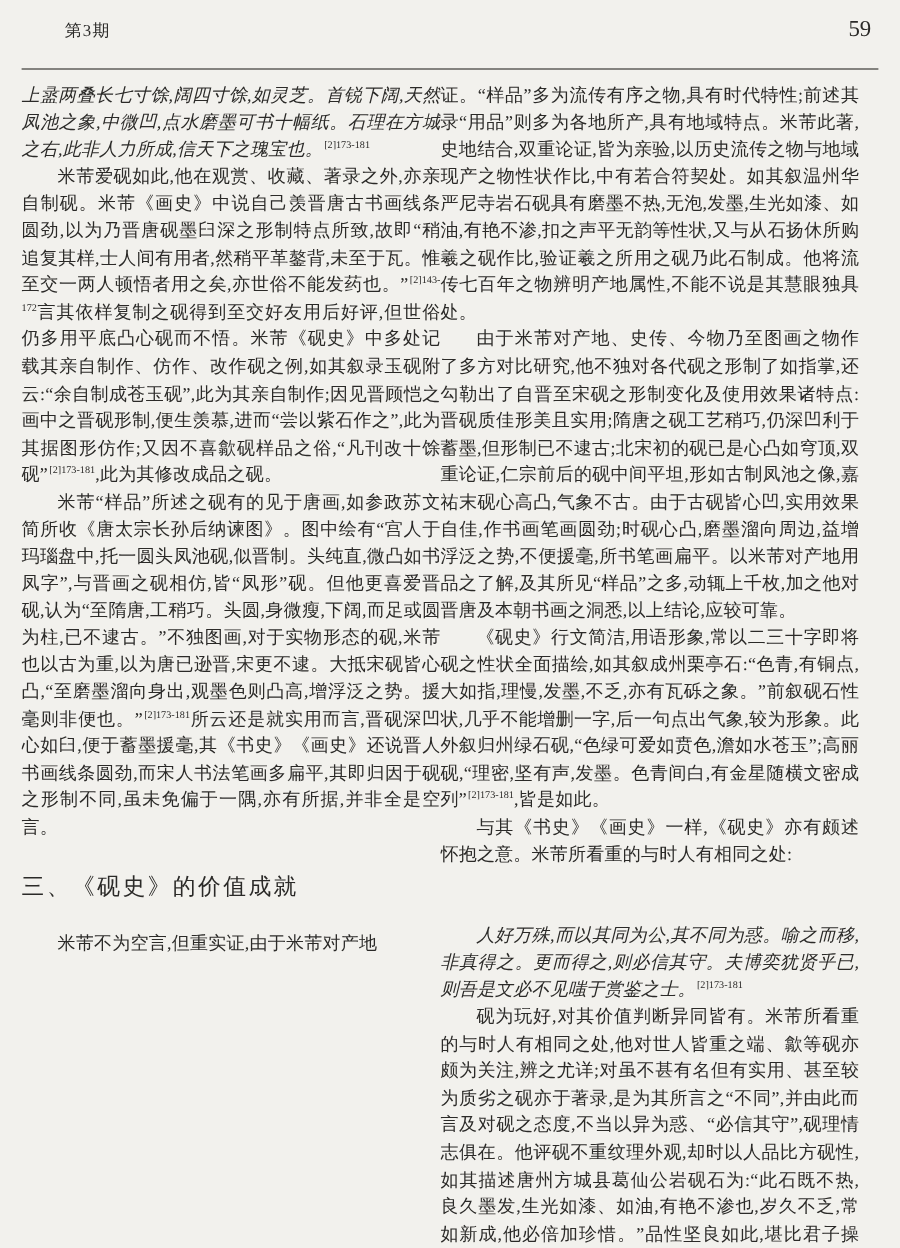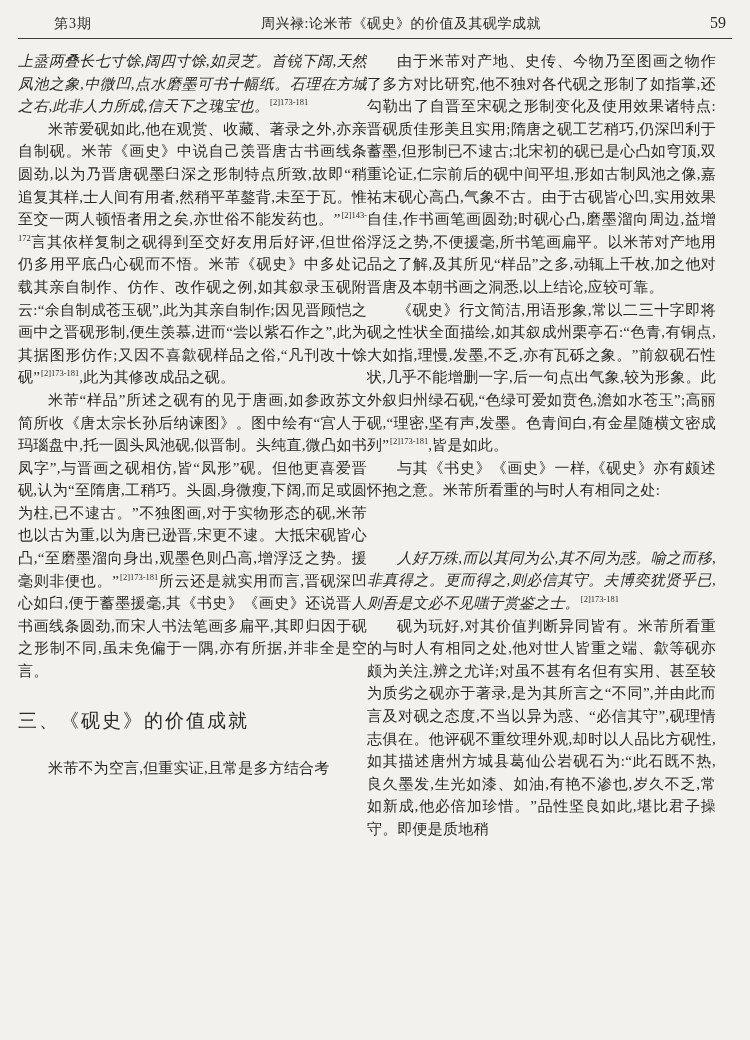--- a/index.html
+++ b/index.html
@@ -8,26 +8,26 @@
     background:#f2f1ed;
     color:#2b2a28;
     font-family:"Liberation Serif","DejaVu Serif",serif;
     overflow:hidden;
   }
   .page{padding:14px 18px 0 18px;}
   
   .running-head{
     display:flex;justify-content:space-between;align-items:baseline;
     font-size:14px;
-    padding:0 0 5px 0;
+    padding:0 0 21px 0;
     border-bottom:1.6px solid #3c3b38;
   }
   .running-head .issue{margin-left:36px;letter-spacing:1px;}
   .running-head .title{letter-spacing:0.5px;}
-  .running-head .pageno{margin-right:6px;font-size:16px;text-align:center;}
+  .running-head .pageno{margin-right:6px;font-size:19px;text-align:center;}
   
   .columns{
     display:flex;
     padding-top:11px;
     font-family:Liberation Serif, serif;
   }
   .col{
     width:349px;
     height:992px;
     overflow:hidden;
@@ -59,33 +59,33 @@
     margin-left:1px;
   }
 </style>
 </head>
 <body>
 
 <div class="page">
 
   <div class="running-head">
     <span class="issue">第3期</span>
-    <span class="title">周兴禄:论米芾《砚史》的价值及其砚学成就</span>
     <span class="pageno">59</span>
   </div>
 
   <div class="columns">
     <div class="col" id="left-col">
         <p class="quote">上盝两叠长七寸馀,阔四寸馀,如灵芝。首锐下阔,天然凤池之象,中微凹,点水磨墨可书十幅纸。石理在方城之右,此非人力所成,信天下之瑰宝也。<sup class="cite">[2]173-181</sup></p>
         <p class="para">米芾爱砚如此,他在观赏、收藏、著录之外,亦亲自制砚。米芾《画史》中说自己羡晋唐古书画线条圆劲,以为乃晋唐砚墨臼深之形制特点所致,故即“稍追复其样,士人间有用者,然稍平革鏊背,未至于瓦。惟至交一两人顿悟者用之矣,亦世俗不能发药也。”<sup class="cite">[2]143-172</sup>言其依样复制之砚得到至交好友用后好评,但世俗仍多用平底凸心砚而不悟。米芾《砚史》中多处记载其亲自制作、仿作、改作砚之例,如其叙录玉砚附云:“余自制成苍玉砚”,此为其亲自制作;因见晋顾恺之画中之晋砚形制,便生羡慕,进而“尝以紫石作之”,此为其据图形仿作;又因不喜歙砚样品之俗,“凡刊改十馀砚”<sup class="cite">[2]173-181</sup>,此为其修改成品之砚。</p>
         <p class="para">米芾“样品”所述之砚有的见于唐画,如参政苏文简所收《唐太宗长孙后纳谏图》。图中绘有“宫人于玛瑙盘中,托一圆头凤池砚,似晋制。头纯直,微凸如书凤字”,与晋画之砚相仿,皆“凤形”砚。但他更喜爱晋砚,认为“至隋唐,工稍巧。头圆,身微瘦,下阔,而足或圆为柱,已不逮古。”不独图画,对于实物形态的砚,米芾也以古为重,以为唐已逊晋,宋更不逮。大抵宋砚皆心凸,“至磨墨溜向身出,观墨色则凸高,增浮泛之势。援毫则非便也。”<sup class="cite">[2]173-181</sup>所云还是就实用而言,晋砚深凹心如臼,便于蓄墨援毫,其《书史》《画史》还说晋人书画线条圆劲,而宋人书法笔画多扁平,其即归因于砚之形制不同,虽未免偏于一隅,亦有所据,并非全是空言。</p>
         <h3 class="heading">三、《砚史》的价值成就</h3>
-        <p class="para">米芾不为空言,但重实证,且常是多方结合考</p>
+        <p class="para">米芾不为空言,但重实证,由于米芾对产地</p>
       </div>
     <div class="col" id="right-col">
+        <p class="para-cont">证。“样品”多为流传有序之物,具有时代特性;前述其录“用品”则多为各地所产,具有地域特点。米芾此著,史地结合,双重论证,皆为亲验,以历史流传之物与地域现产之物性状作比,中有若合符契处。如其叙温州华严尼寺岩石砚具有磨墨不热,无泡,发墨,生光如漆、如油,有艳不渗,扣之声平无韵等性状,又与从石扬休所购羲之砚作比,验证羲之所用之砚乃此石制成。他将流传七百年之物辨明产地属性,不能不说是其慧眼独具处。</p>
         <p class="para">由于米芾对产地、史传、今物乃至图画之物作了多方对比研究,他不独对各代砚之形制了如指掌,还勾勒出了自晋至宋砚之形制变化及使用效果诸特点:晋砚质佳形美且实用;隋唐之砚工艺稍巧,仍深凹利于蓄墨,但形制已不逮古;北宋初的砚已是心凸如穹顶,双重论证,仁宗前后的砚中间平坦,形如古制凤池之像,嘉祐末砚心高凸,气象不古。由于古砚皆心凹,实用效果自佳,作书画笔画圆劲;时砚心凸,磨墨溜向周边,益增浮泛之势,不便援毫,所书笔画扁平。以米芾对产地用品之了解,及其所见“样品”之多,动辄上千枚,加之他对晋唐及本朝书画之洞悉,以上结论,应较可靠。</p>
         <p class="para">《砚史》行文简洁,用语形象,常以二三十字即将砚之性状全面描绘,如其叙成州栗亭石:“色青,有铜点,大如指,理慢,发墨,不乏,亦有瓦砾之象。”前叙砚石性状,几乎不能增删一字,后一句点出气象,较为形象。此外叙归州绿石砚,“色绿可爱如贲色,澹如水苍玉”;高丽砚,“理密,坚有声,发墨。色青间白,有金星随横文密成列”<sup class="cite">[2]173-181</sup>,皆是如此。</p>
         <p class="para">与其《书史》《画史》一样,《砚史》亦有颇述怀抱之意。米芾所看重的与时人有相同之处:</p>
         <p class="quote-indent">人好万殊,而以其同为公,其不同为惑。喻之而移,非真得之。更而得之,则必信其守。夫博奕犹贤乎已,则吾是文必不见嗤于赏鉴之士。<sup class="cite">[2]173-181</sup></p>
         <p class="para">砚为玩好,对其价值判断异同皆有。米芾所看重的与时人有相同之处,他对世人皆重之端、歙等砚亦颇为关注,辨之尤详;对虽不甚有名但有实用、甚至较为质劣之砚亦于著录,是为其所言之“不同”,并由此而言及对砚之态度,不当以异为惑、“必信其守”,砚理情志俱在。他评砚不重纹理外观,却时以人品比方砚性,如其描述唐州方城县葛仙公岩砚石为:“此石既不热,良久墨发,生光如漆、如油,有艳不渗也,岁久不乏,常如新成,他必倍加珍惜。”品性坚良如此,堪比君子操守。即便是质地稍</p>
       </div>
   </div>
 
 </div>
 

